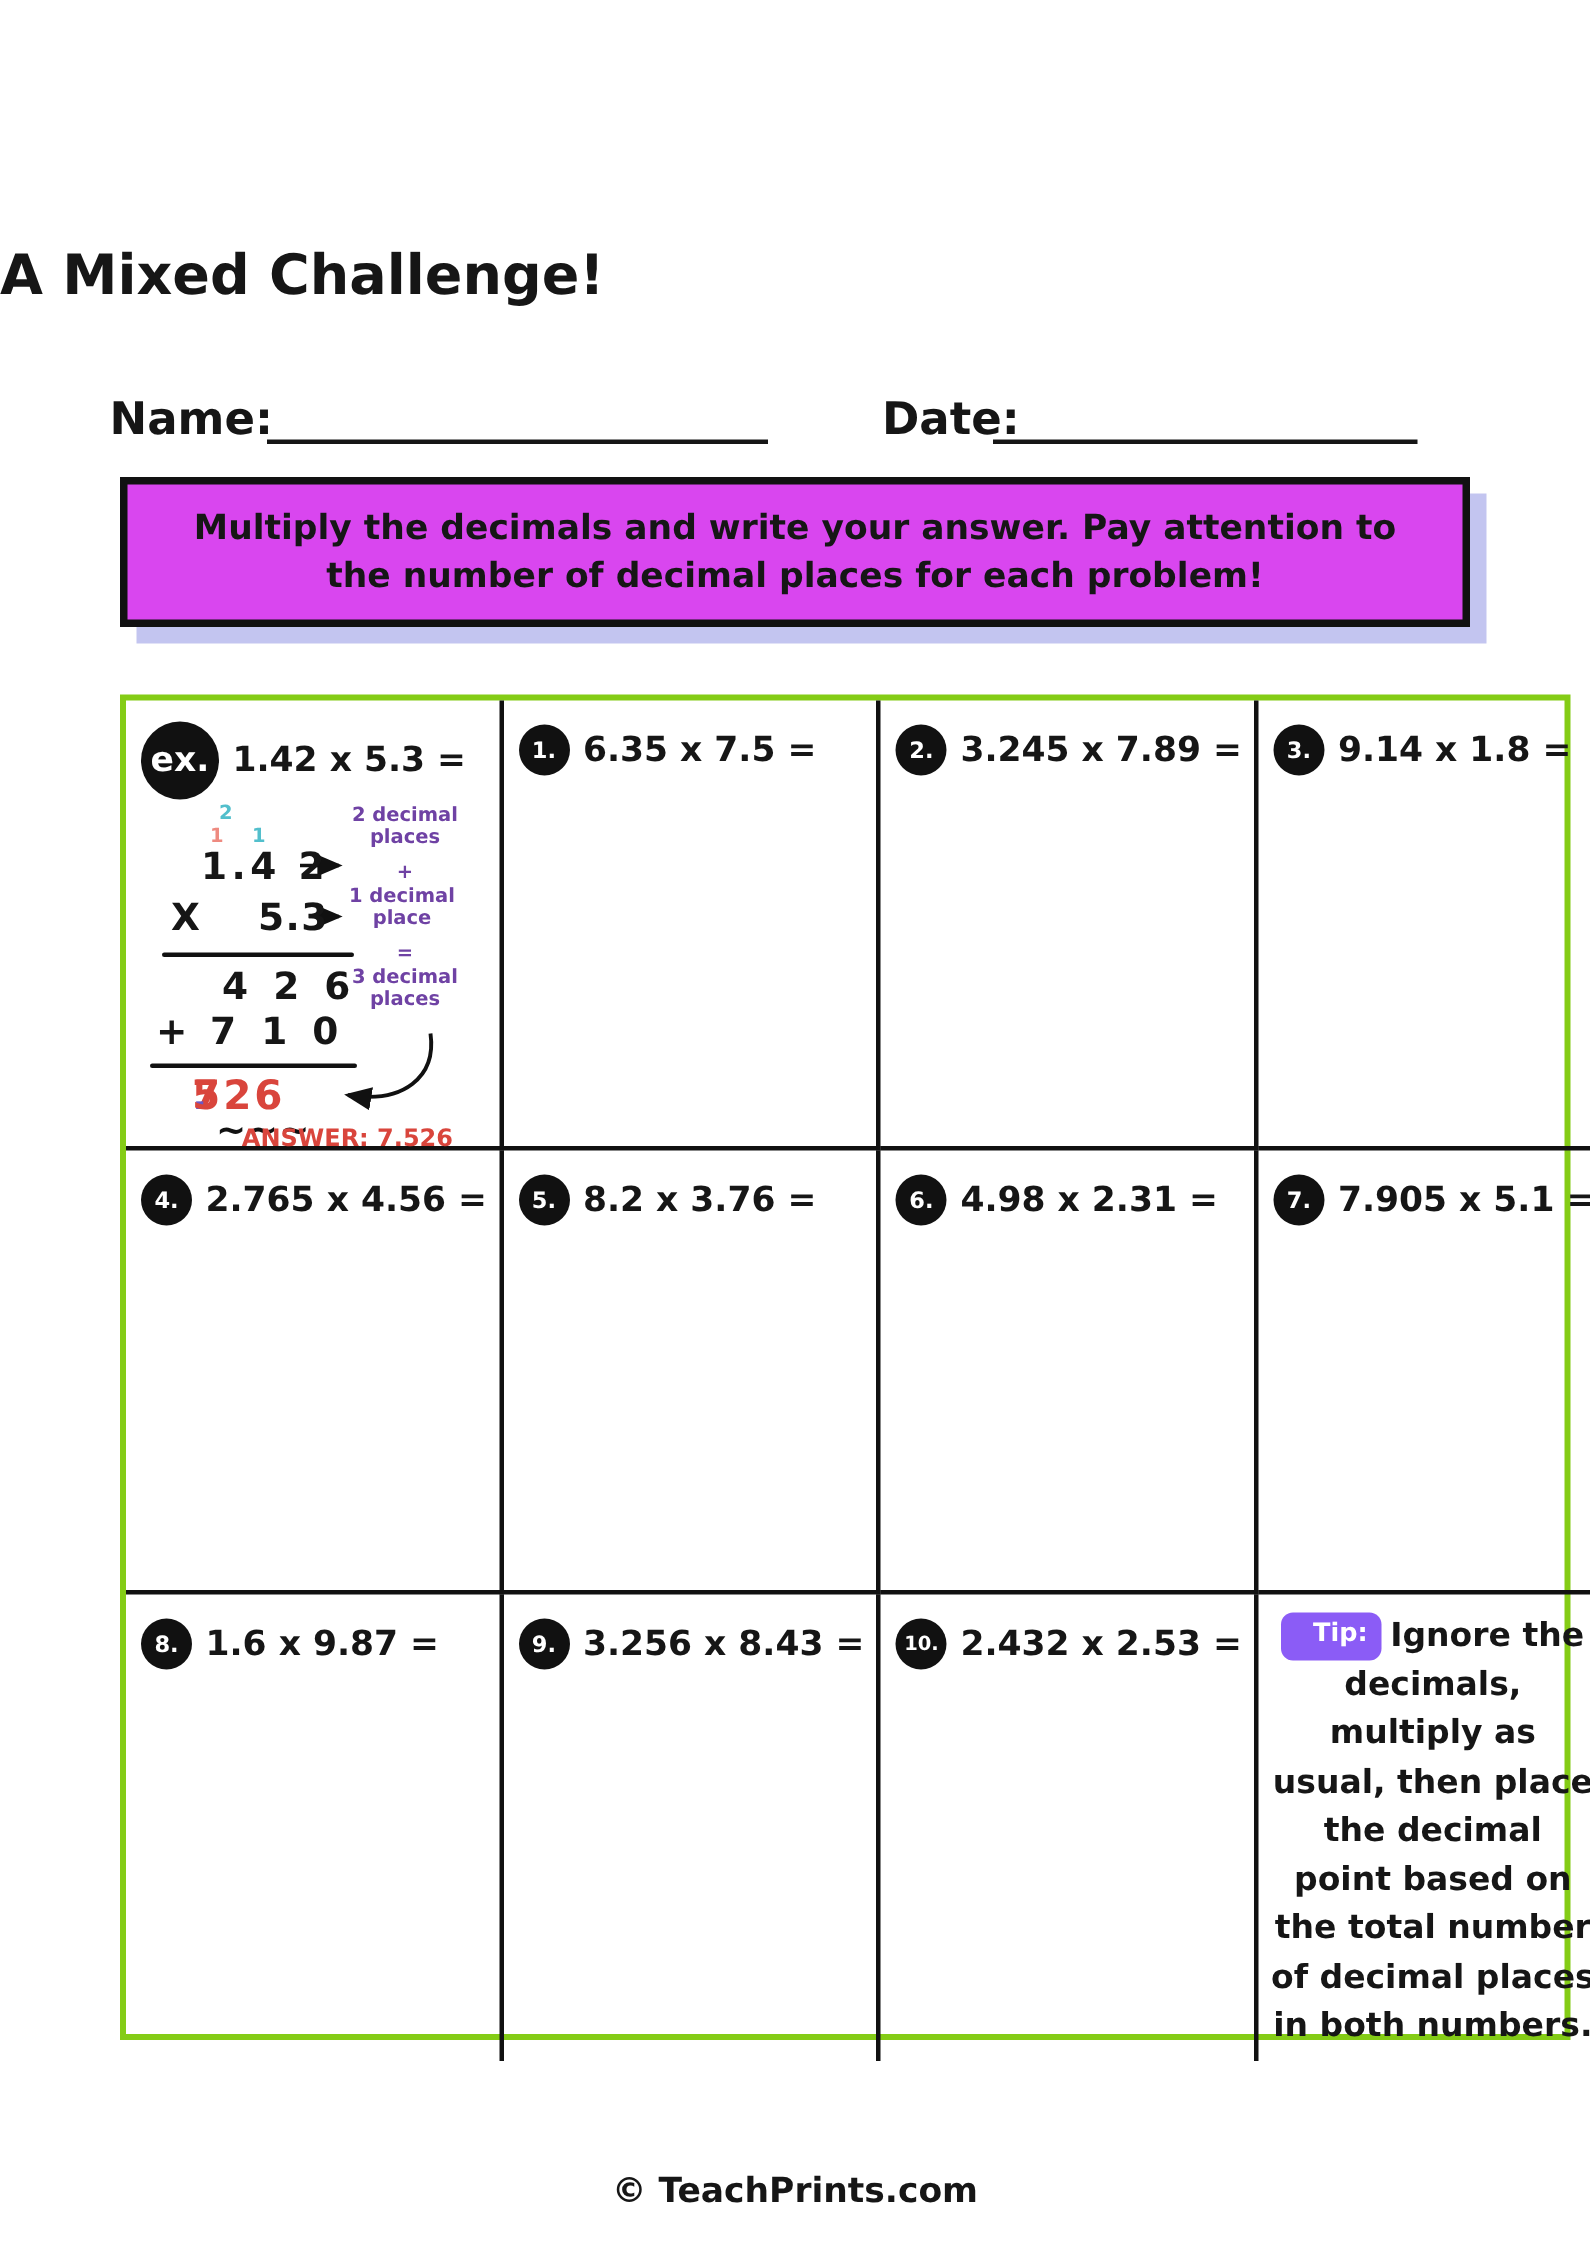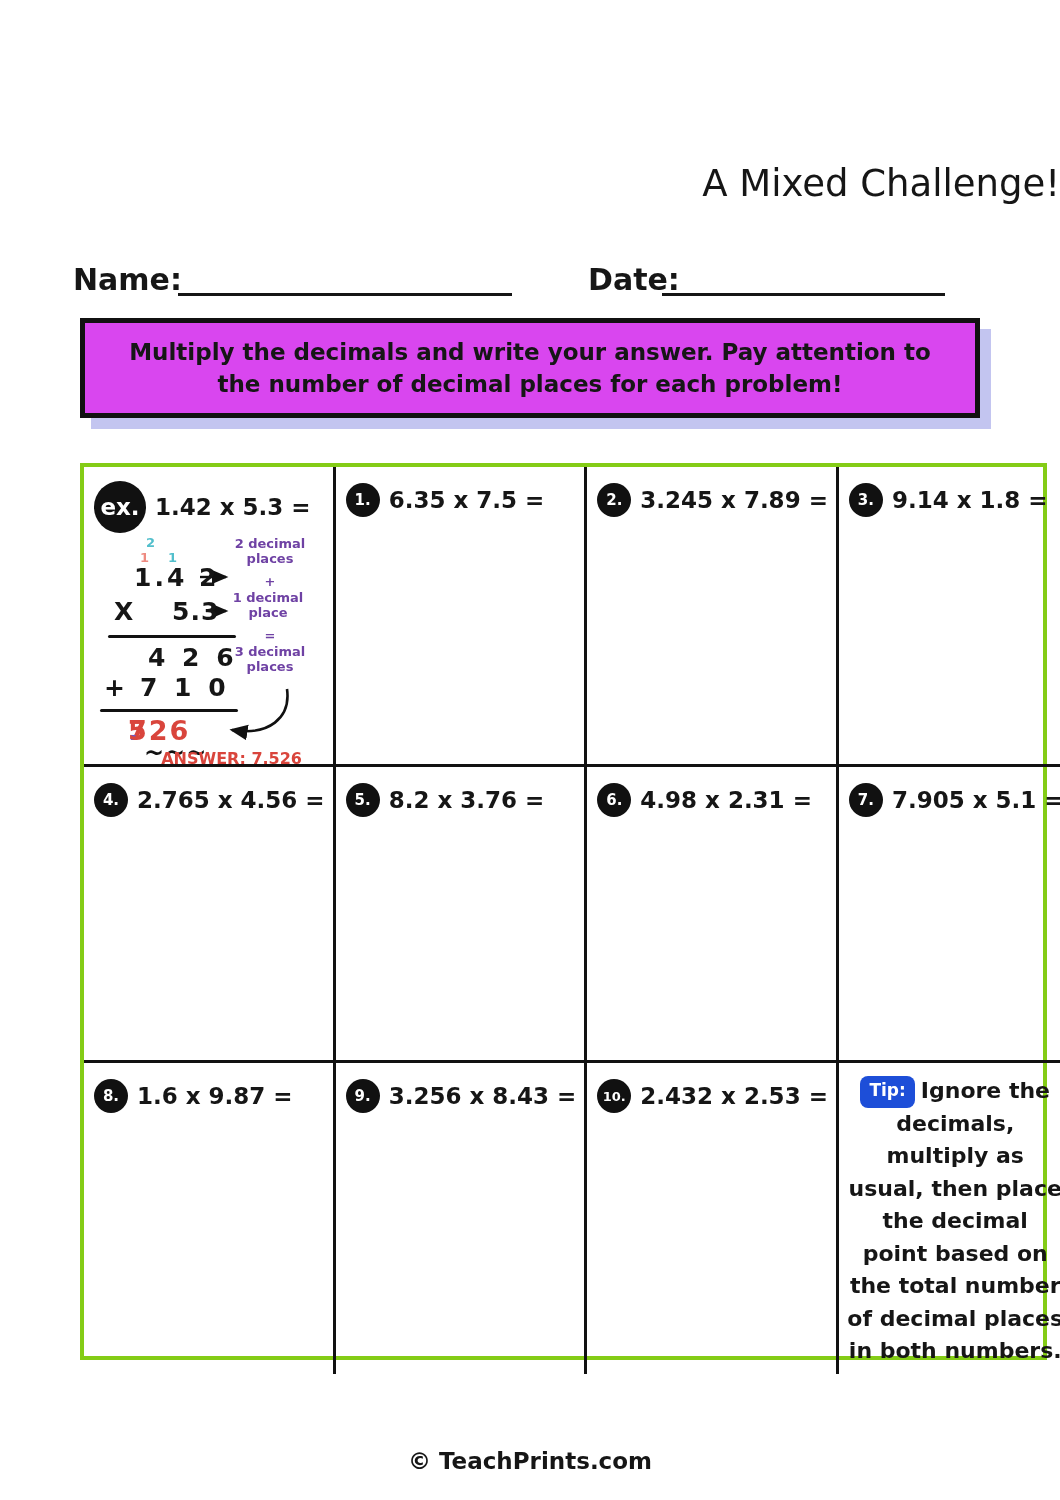--- a/index.html
+++ b/index.html
@@ -2,22 +2,22 @@
 <html><head>
 <meta charset="utf-8">
 <style>
   * { margin:0; padding:0; box-sizing:border-box; }
   html,body { width:1060px; height:1500px; background:#ffffff; font-family:"DejaVu Sans", sans-serif; color:#161616; }
   .page { position:relative; width:1060px; height:1500px; background:#fff; overflow:hidden; }
 
   
   .title { position:absolute; top:42px; left:0; width:100%; text-align:center;
            font-size:64px; font-weight:bold; letter-spacing:-1px; }
-  .subtitle { position:absolute; top:162px; left:0; width:100%; text-align:right;
-              font-size:37px; font-weight:normal;padding-left:20px; }
+  .subtitle { position:absolute; top:162px; left:0; width:100%; text-align:left;
+              font-size:37px; font-weight:bold; }
 
   
   .field-label { position:absolute; font-size:30px; font-weight:bold; }
   .name-label { left:73px; top:262px; }
   .date-label { left:588px; top:262px; }
   .write-line { position:absolute; border-bottom:3px solid #161616; height:36px; }
   .name-line { left:178px; top:260px; width:334px; }
   .date-line { left:662px; top:260px; width:283px; }
 
   
@@ -65,22 +65,22 @@
   .n1 { left:148px; top:4px; }
   .n-plus { left:148px; top:42px; }
   .n2 { left:146px; top:58px; }
   .n-eq { left:148px; top:96px; }
   .n3 { left:148px; top:112px; }
   .work-svg { position:absolute; left:0; top:0; width:222px; height:232px; }
 
   
   .tip-cell { padding:12px 8px 6px 8px; }
   .tip-text { font-size:22px; font-weight:bold; text-align:center; line-height:1.48; }
-  .tip-badge { display:inline-block; background:#1d4ed8; color:#fff; border-radius:8px;
-               font-size:17px; padding:2px 9px 4px 9px; margin-right:6px; vertical-align:middle; }
+  .tip-badge { display:inline-block; background:#8b5cf6; color:#fff; border-radius:8px;
+               font-size:17px; padding:2px 9px 4px 21px; margin-right:6px; vertical-align:middle; }
 
   
   .footer { position:absolute; top:1448px; left:0; width:100%; text-align:center;
             font-size:23px; font-weight:bold; }
 </style>
 </head>
 <body>
 
 <div class="page">
 

